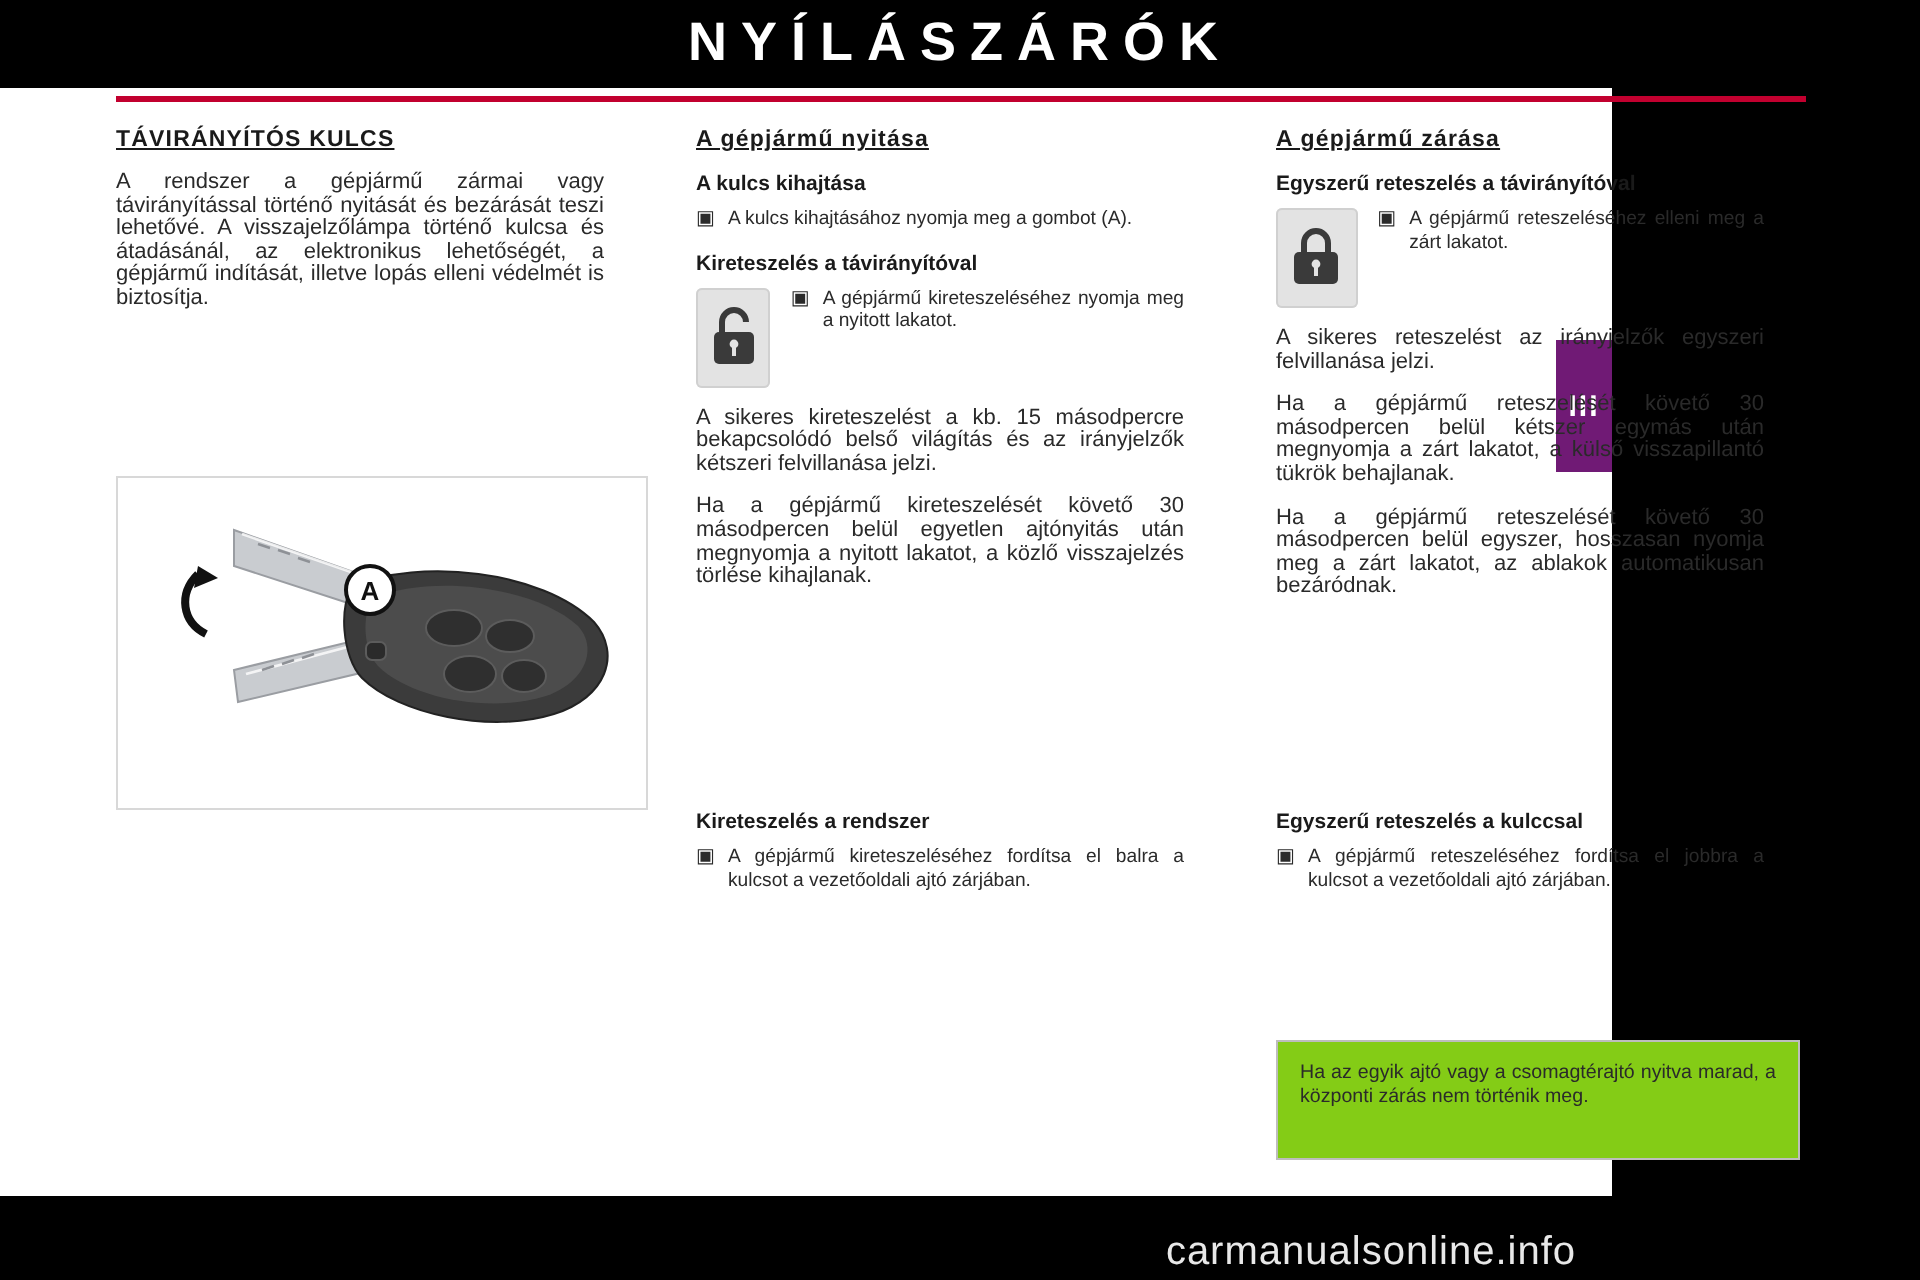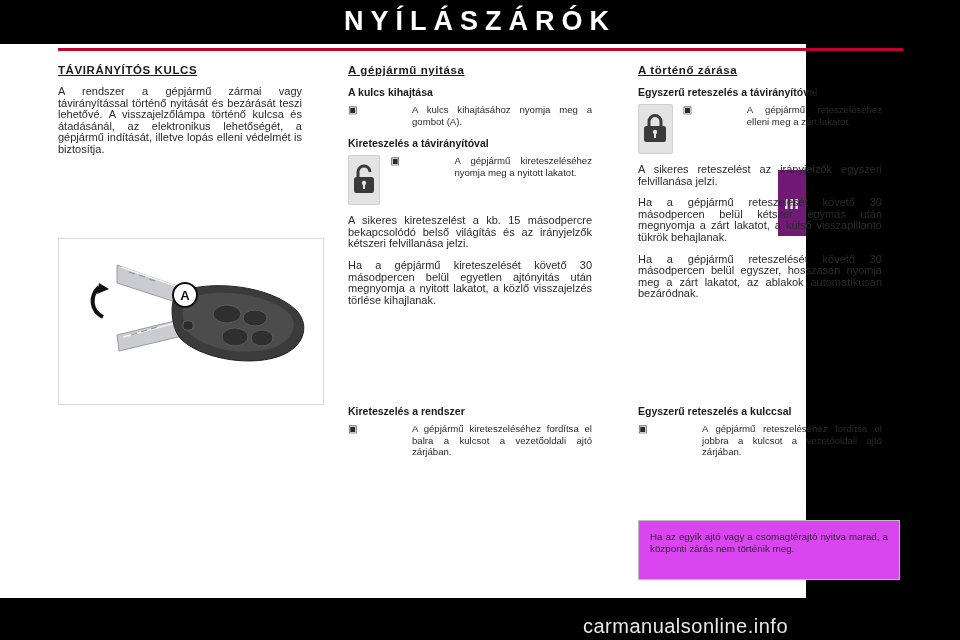--- a/index.html
+++ b/index.html
@@ -114,21 +114,20 @@
     width: 16px;
     font-size: 10px;
     color: #2a2a2a;
     line-height: 11.6px;
   }
   .bullet-text {
     font-size: 9.6px;
     line-height: 11.6px;
     color: #2a2a2a;
     text-align: justify;
-    margin-left: 48px;
   }
   
   .photo-box {
     position: absolute;
     left: 58px;
     top: 238px;
     width: 264px;
     height: 165px;
     background: #ffffff;
     border: 1px solid #d8d8d8;
@@ -153,21 +152,21 @@
   }
   .with-icon .bullet-row { margin-bottom: 0; }
   
   .info-box {
     position: absolute;
     left: 638px;
     top: 520px;
     width: 262px;
     min-height: 60px;
     border: 1px solid #bdbdbd;
-    background: #d946ef;
+    background: #84cc16;
     padding: 10px 11px;
     box-sizing: border-box;
   }
   .info-box p {
     font-size: 9.8px;
     line-height: 12.4px;
     color: #2a2a2a;
     margin: 0;
     text-align: justify;
   }
@@ -260,21 +259,21 @@
 
   <div class="block-abs" style="left:348px; top:405px;">
     <h3 class="sub">Kireteszelés a rendszer</h3>
     <div class="bullet-row">
       <span class="bullet-mark">▣</span>
       <span class="bullet-text">A gépjármű kireteszeléséhez fordítsa el balra a kulcsot a vezetőoldali ajtó zárjában.</span>
     </div>
   </div>
 
   <div class="col col3">
-    <h2 class="sec">A történő zárása</h2>
+    <h2 class="sec">A gépjármű zárása</h2>
     <h3 class="sub">Egyszerű reteszelés a távirányítóval</h3>
 
     <div class="with-icon">
       <div class="icon-box">
         <svg width="30" height="34" viewBox="0 0 30 34">
           <path d="M9,14 V9.5 a6,6 0 0 1 12,0 V14" fill="none" stroke="#3a3a3a" stroke-width="3"></path>
           <rect x="4" y="14" width="22" height="16" rx="2.5" fill="#3a3a3a"></rect>
           <circle cx="15" cy="20" r="2.2" fill="#e3e3e3"></circle>
           <rect x="14" y="21" width="2" height="5" fill="#e3e3e3"></rect>
         </svg>

